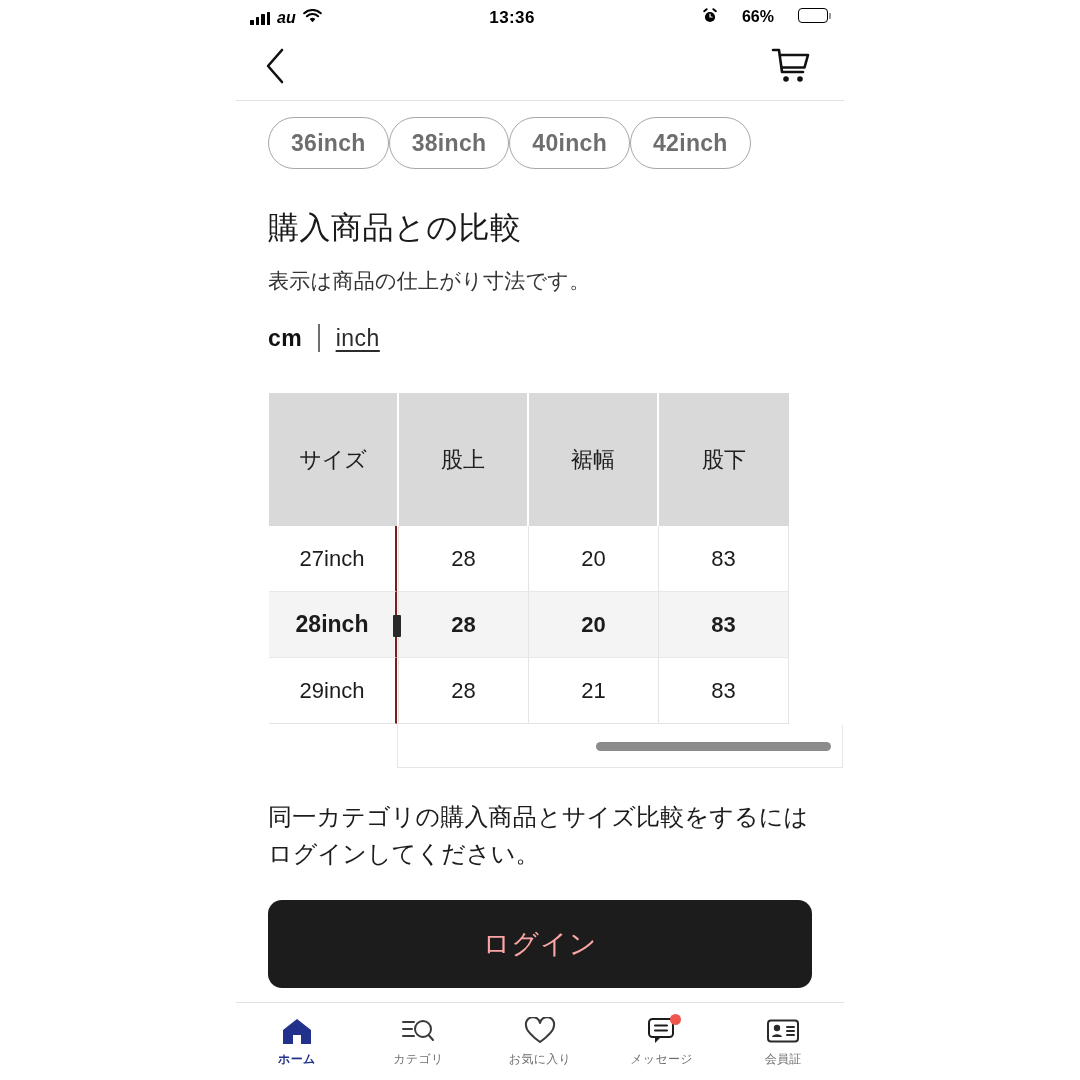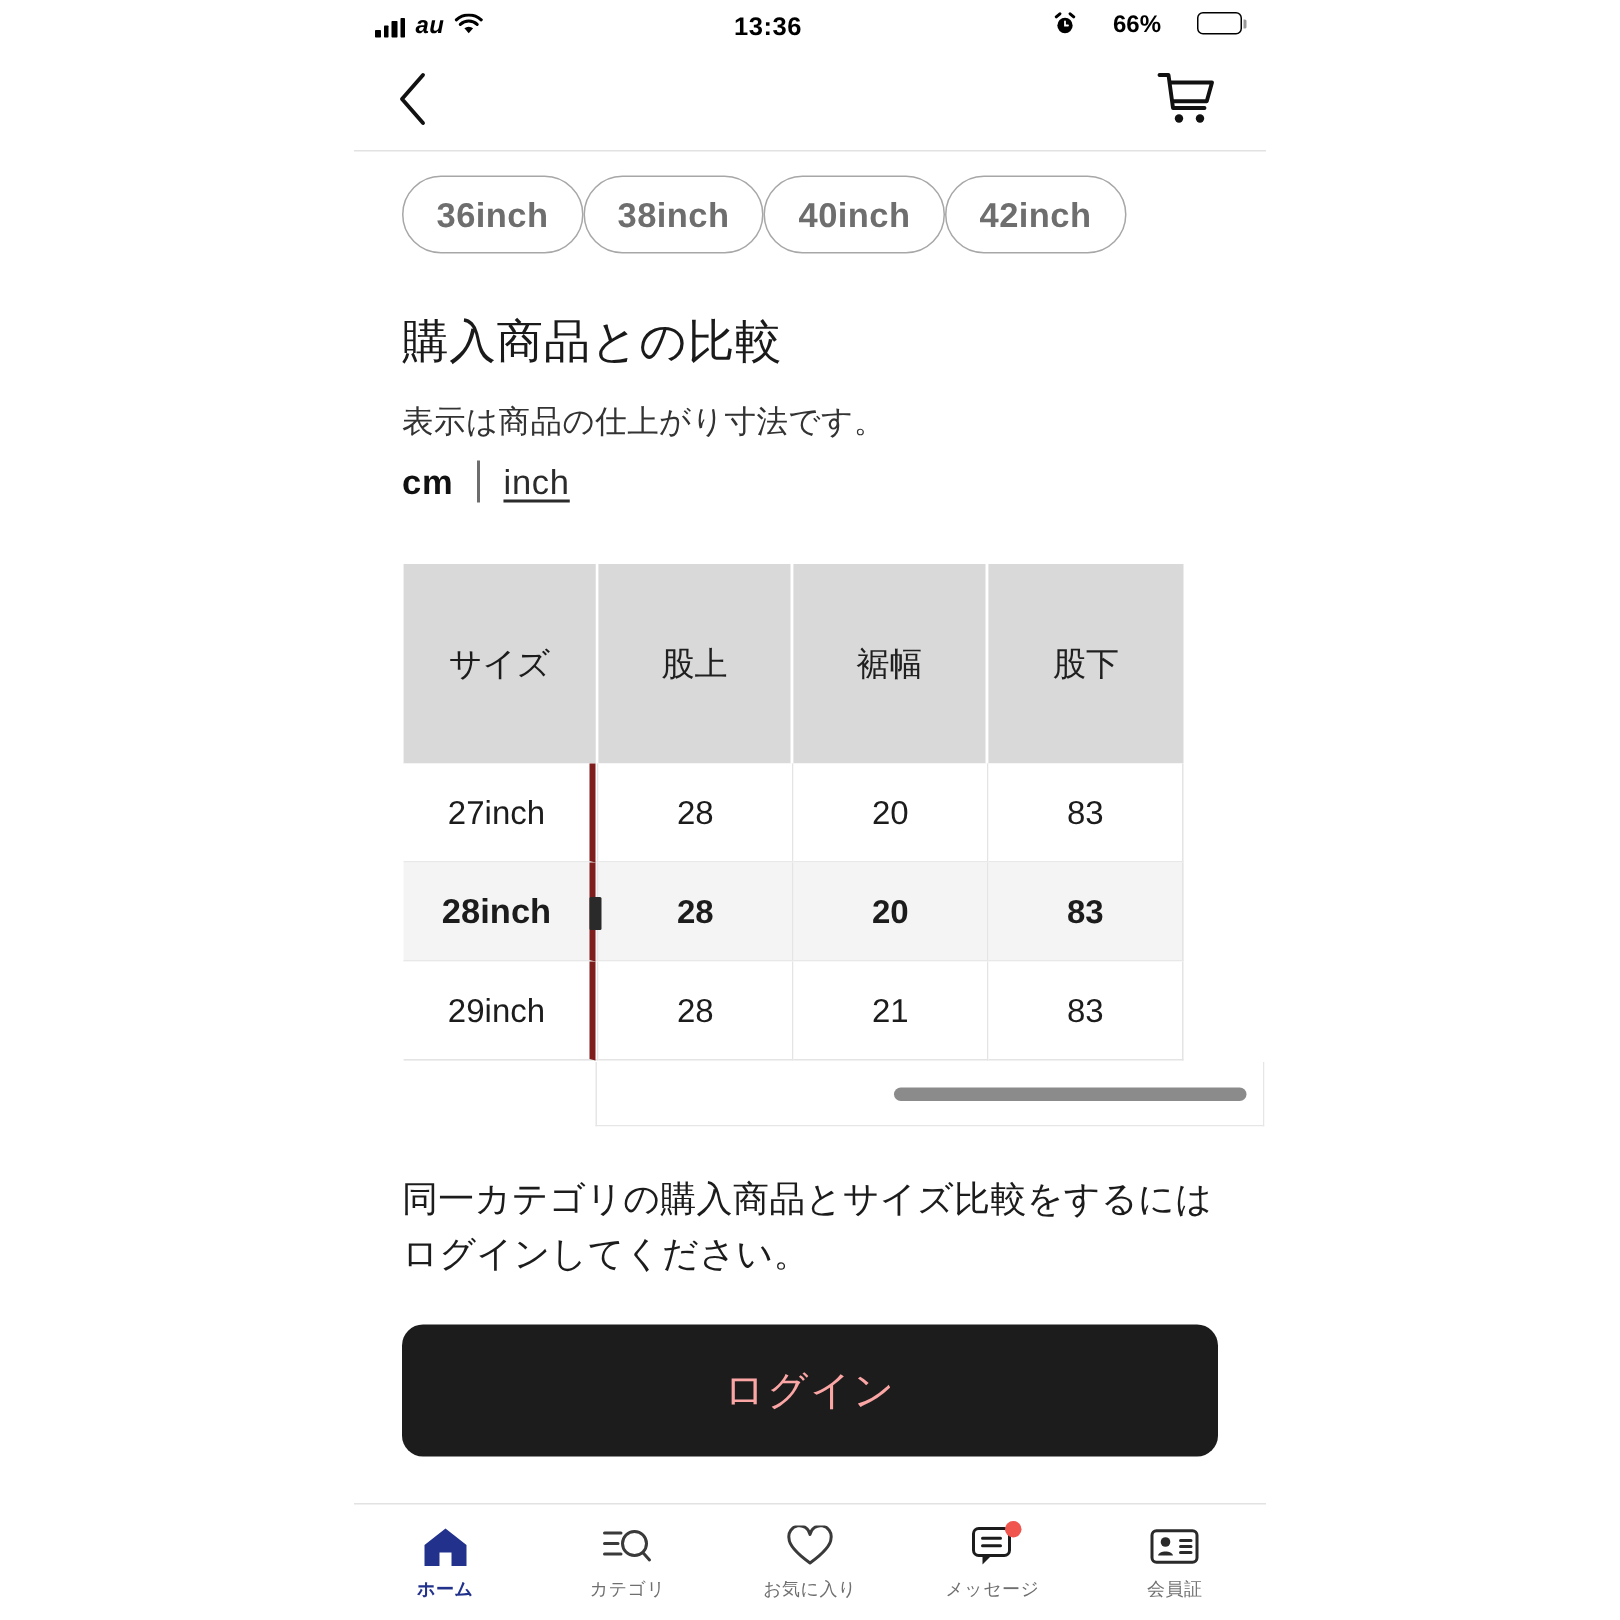--- a/index.html
+++ b/index.html
@@ -103,21 +103,21 @@
     font-size: 21px;
     color: #333;
     margin-top: 18px;
     letter-spacing: .3px;
   }
 
   .unit-toggle {
     display: flex;
     align-items: center;
     gap: 16px;
-    margin-top: 9px;
+    margin-top: 26px;
     height: 34px;
     text-align: right;
   }
   .unit-active { font-size: 23px; font-weight: 700; color: #111; letter-spacing: .5px; }
   .unit-div { width: 1.4px; height: 28px; background: #6d6d6d; }
   .unit-link {
     font-size: 23px; color: #2b2b2b; letter-spacing: .5px;
     text-decoration: underline; text-underline-offset: 4px;
   }
 
@@ -162,21 +162,21 @@
     z-index: 5;
   }
   .size-col .cell {
     height: 66px;
     display: flex;
     align-items: center;
     justify-content: center;
     font-size: 22px;
     color: #1c1c1c;
     background: #fff;
-    border-right: 4px solid #7f1d1d;
+    border-right: 2px solid #7f1d1d;
     border-bottom: 1px solid #e8e8e8;
   }
   .size-col .cell.head {
     height: 133px;
     background: #d9d9d9;
     border-bottom: none;
     border-right: none;
   }
   .size-col .cell.hl { background: #f4f4f4; font-weight: 700; font-size: 23px; }
   .size-col .cell.last { border-bottom: 1px solid #e4e4e4; }

